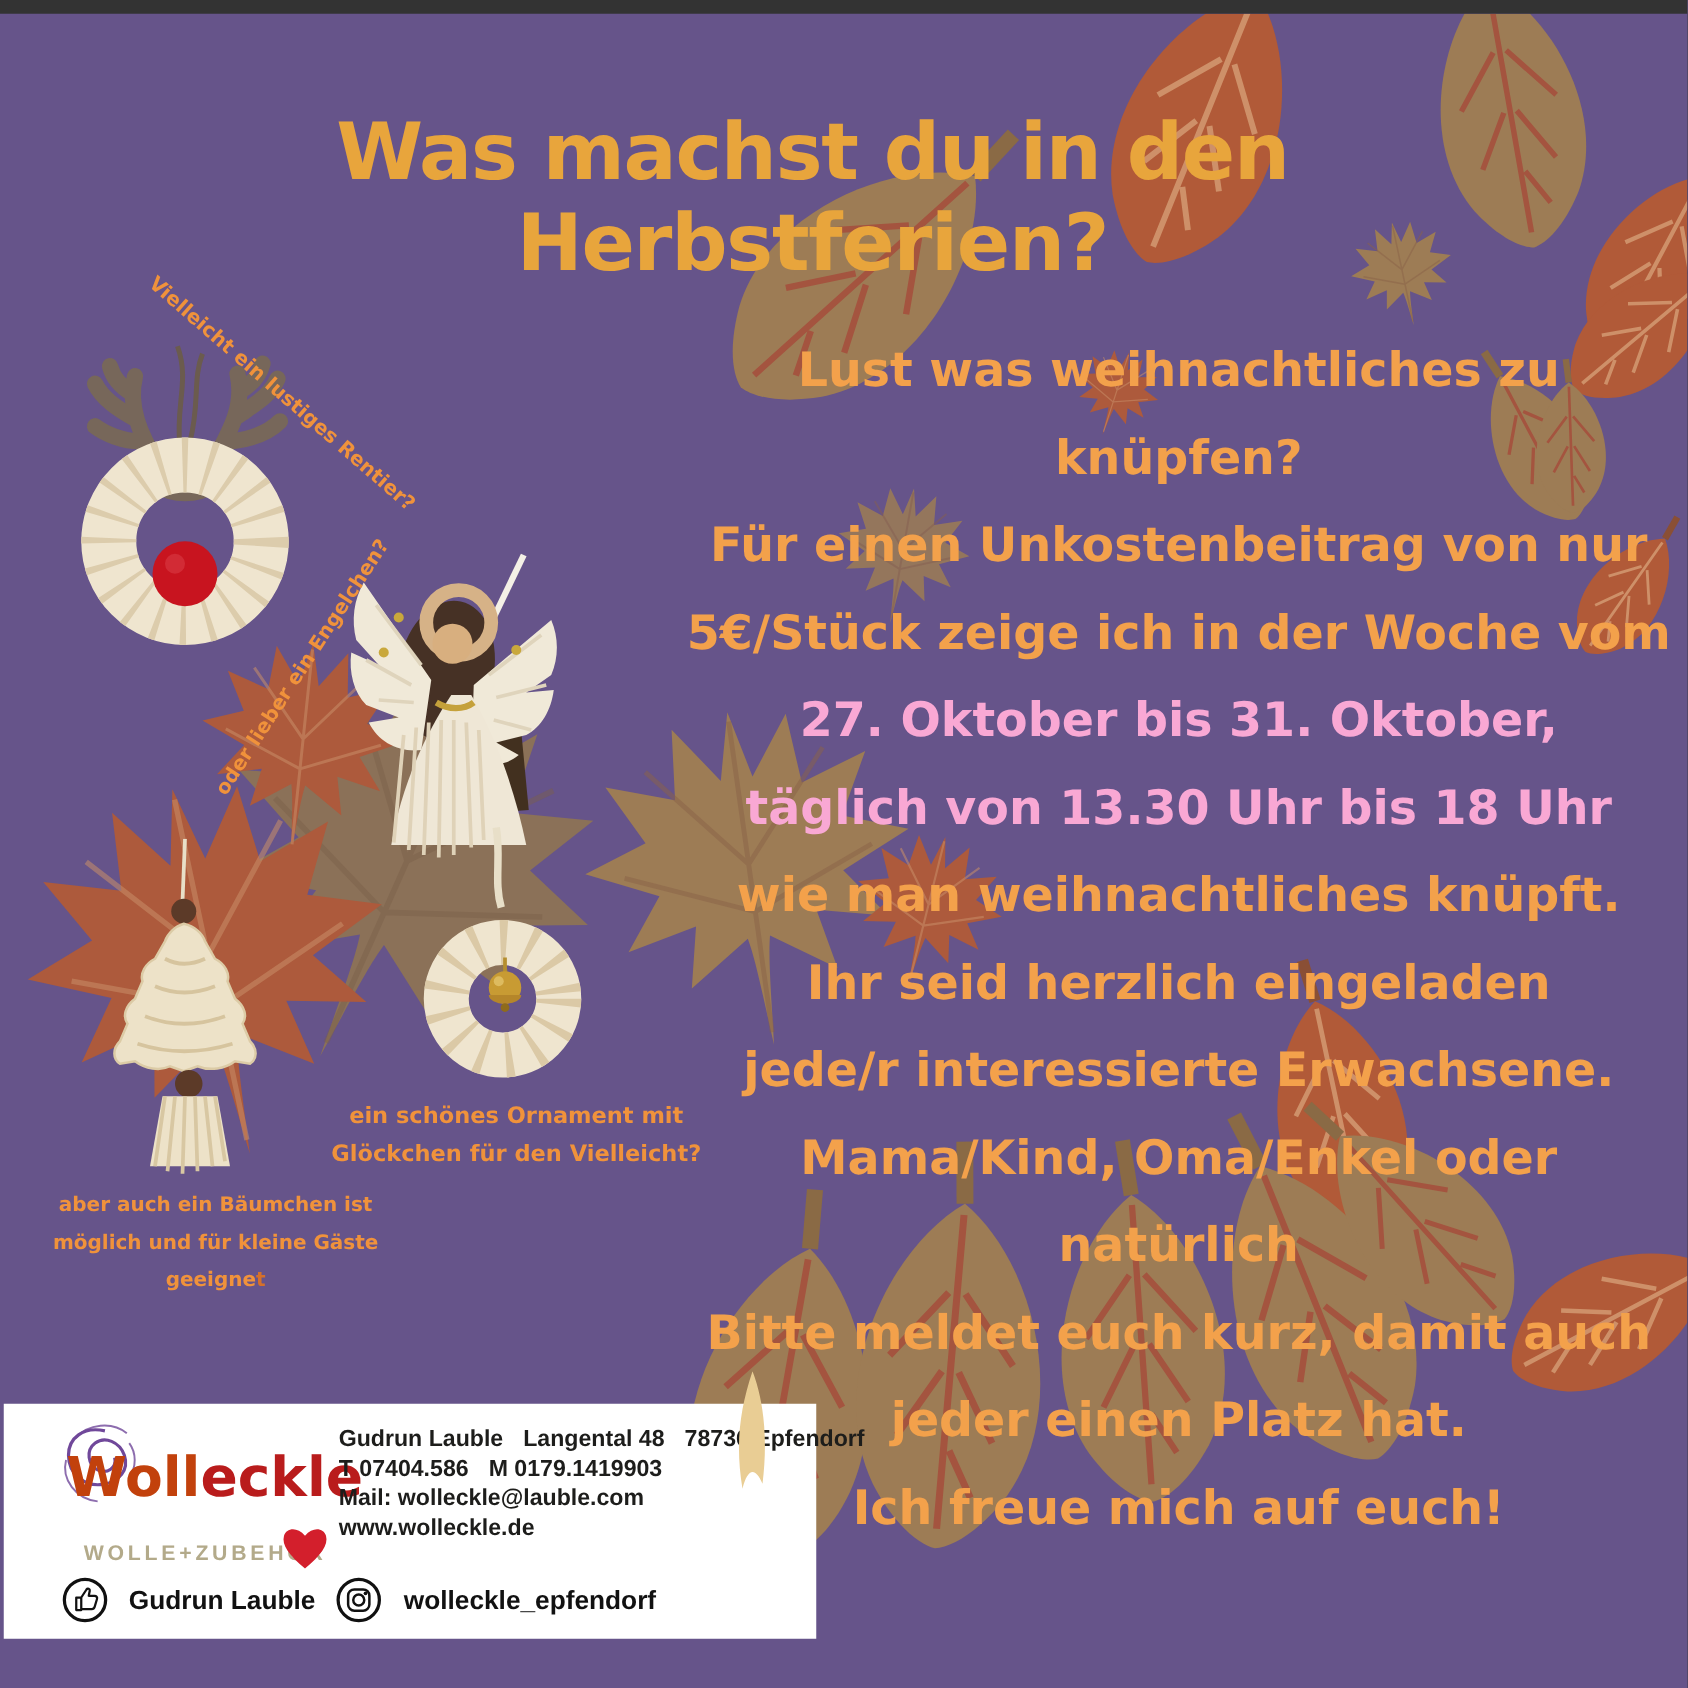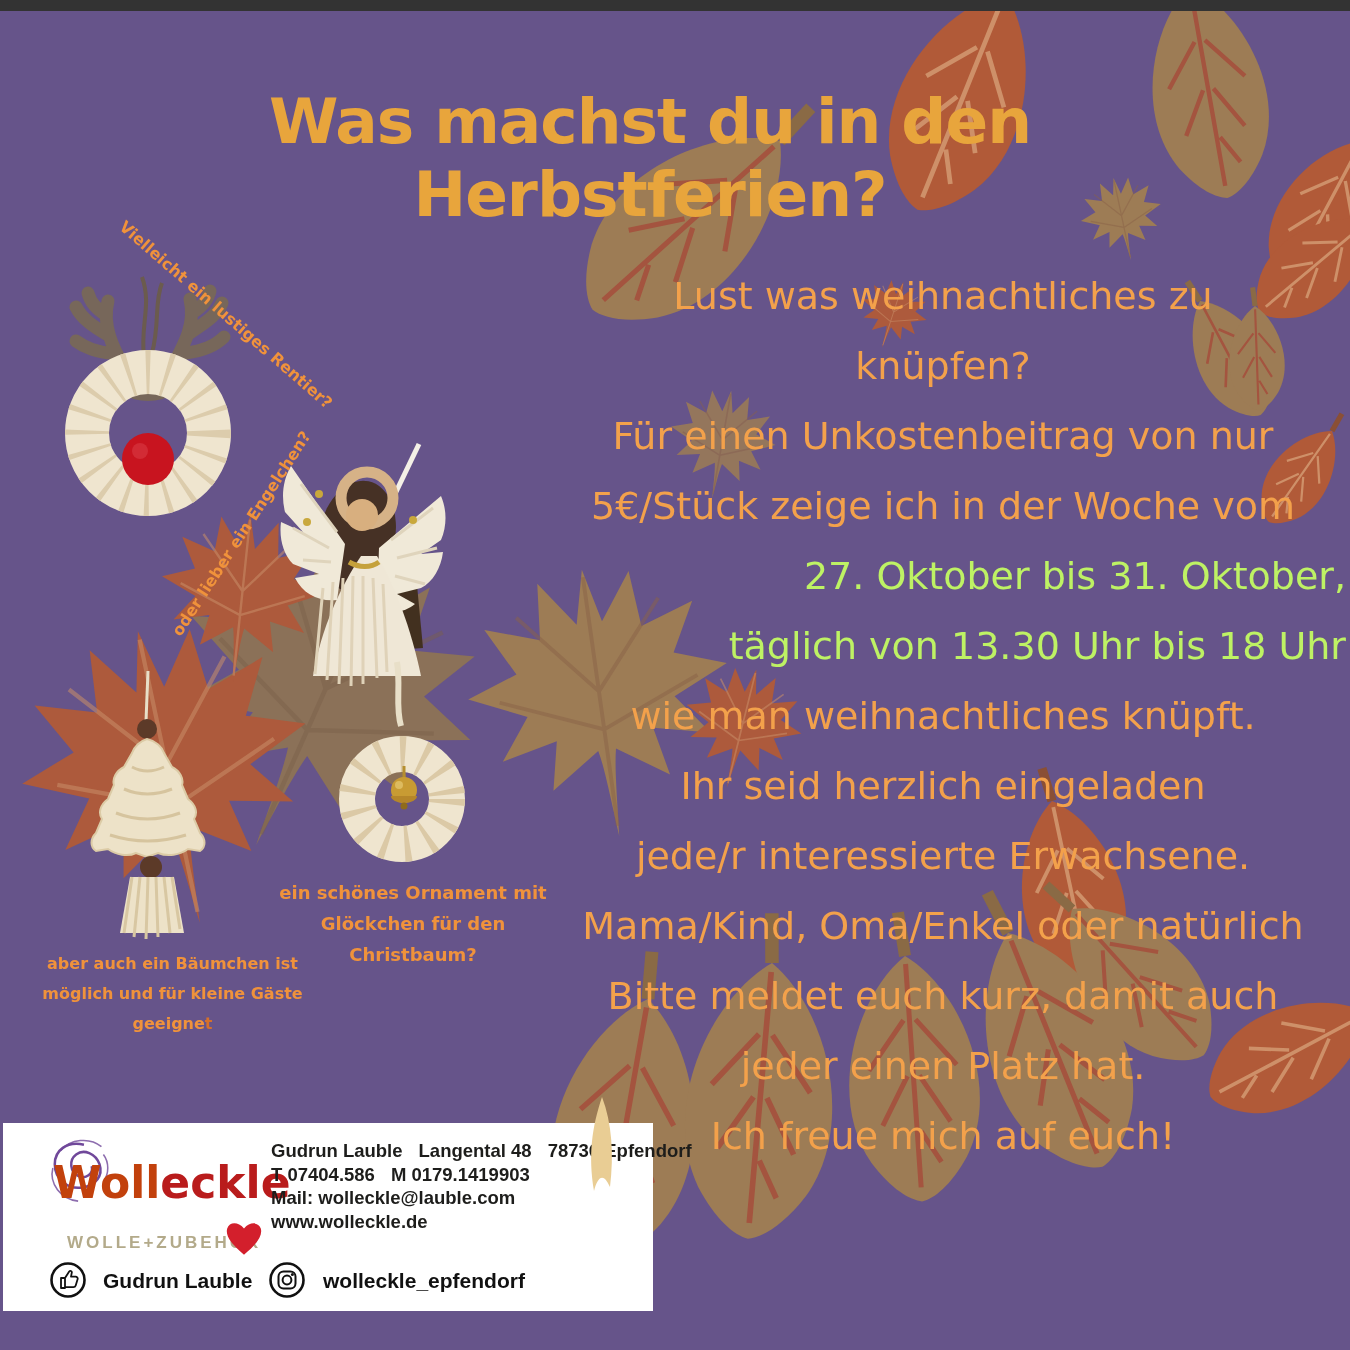--- a/index.html
+++ b/index.html
@@ -14,24 +14,24 @@
   .title {
     position:absolute; left:25px; top:74px; width:1250px; z-index:5;
     font-size:63px; font-weight:800; letter-spacing:-1px;
     color:#E8A53C; text-align:center;
     font-family:"DejaVu Sans", sans-serif;
   }
 
   
   .main-text {
     position:absolute; left:540px; top:250px; width:806px; z-index:5;
-    text-align:center; font-weight:normal; font-size:38px; line-height:70px;
+    text-align:center; font-weight:bold; font-size:38px; line-height:70px;
     color:#F3A14B;
   }
-  .main-text .line.date { color:#bef264;text-align:right; }
+  .main-text .line.date { color:#f9a8d4; }
 
   
   .caption {
     position:absolute; z-index:6; font-weight:bold; color:#F0923B;
   }
   .caption-reindeer {
     left:128px; top:206px; font-size:16px; white-space:nowrap;
     transform:rotate(41deg); transform-origin:0 0;
   }
   .caption-angel {
@@ -188,21 +188,21 @@
     <circle cx="99" cy="134" r="13" fill="#C89B33"></circle>
     <path d="M86,140 a13,7 0 0 0 26,0 Z" fill="#B5862A"></path>
     <circle cx="99" cy="150" r="3.5" fill="#8F6B1C"></circle>
     <circle cx="94" cy="129" r="4" fill="#E2C36A" opacity="0.8"></circle>
   </svg>
 
   <div class="caption caption-reindeer">Vielleicht ein lustiges Rentier?</div>
   <div class="caption caption-angel">oder lieber ein Engelchen?</div>
   <div class="caption caption-ornament">
     <div>ein schönes Ornament mit</div>
-    <div>Glöckchen für den Christbaum?</div>
+    <div>Glöckchen für den Vielleicht?</div>
   </div>
   <div class="caption caption-tree">
     <div>aber auch ein Bäumchen ist</div>
     <div><span>möglich und für kleine Gäste geeigne</span><span class="suffix">t</span></div>
   </div>
 
   <div class="main-text">
     <div class="line">Lust was weihnachtliches zu</div>
     <div class="line">knüpfen?</div>
     <div class="line">Für einen Unkostenbeitrag von nur</div>

